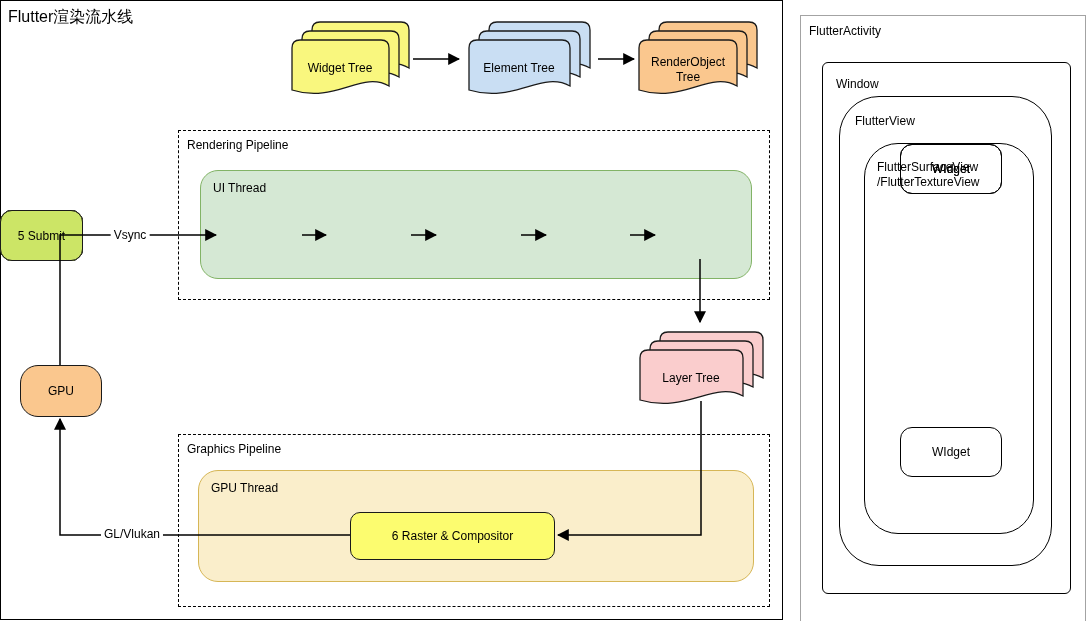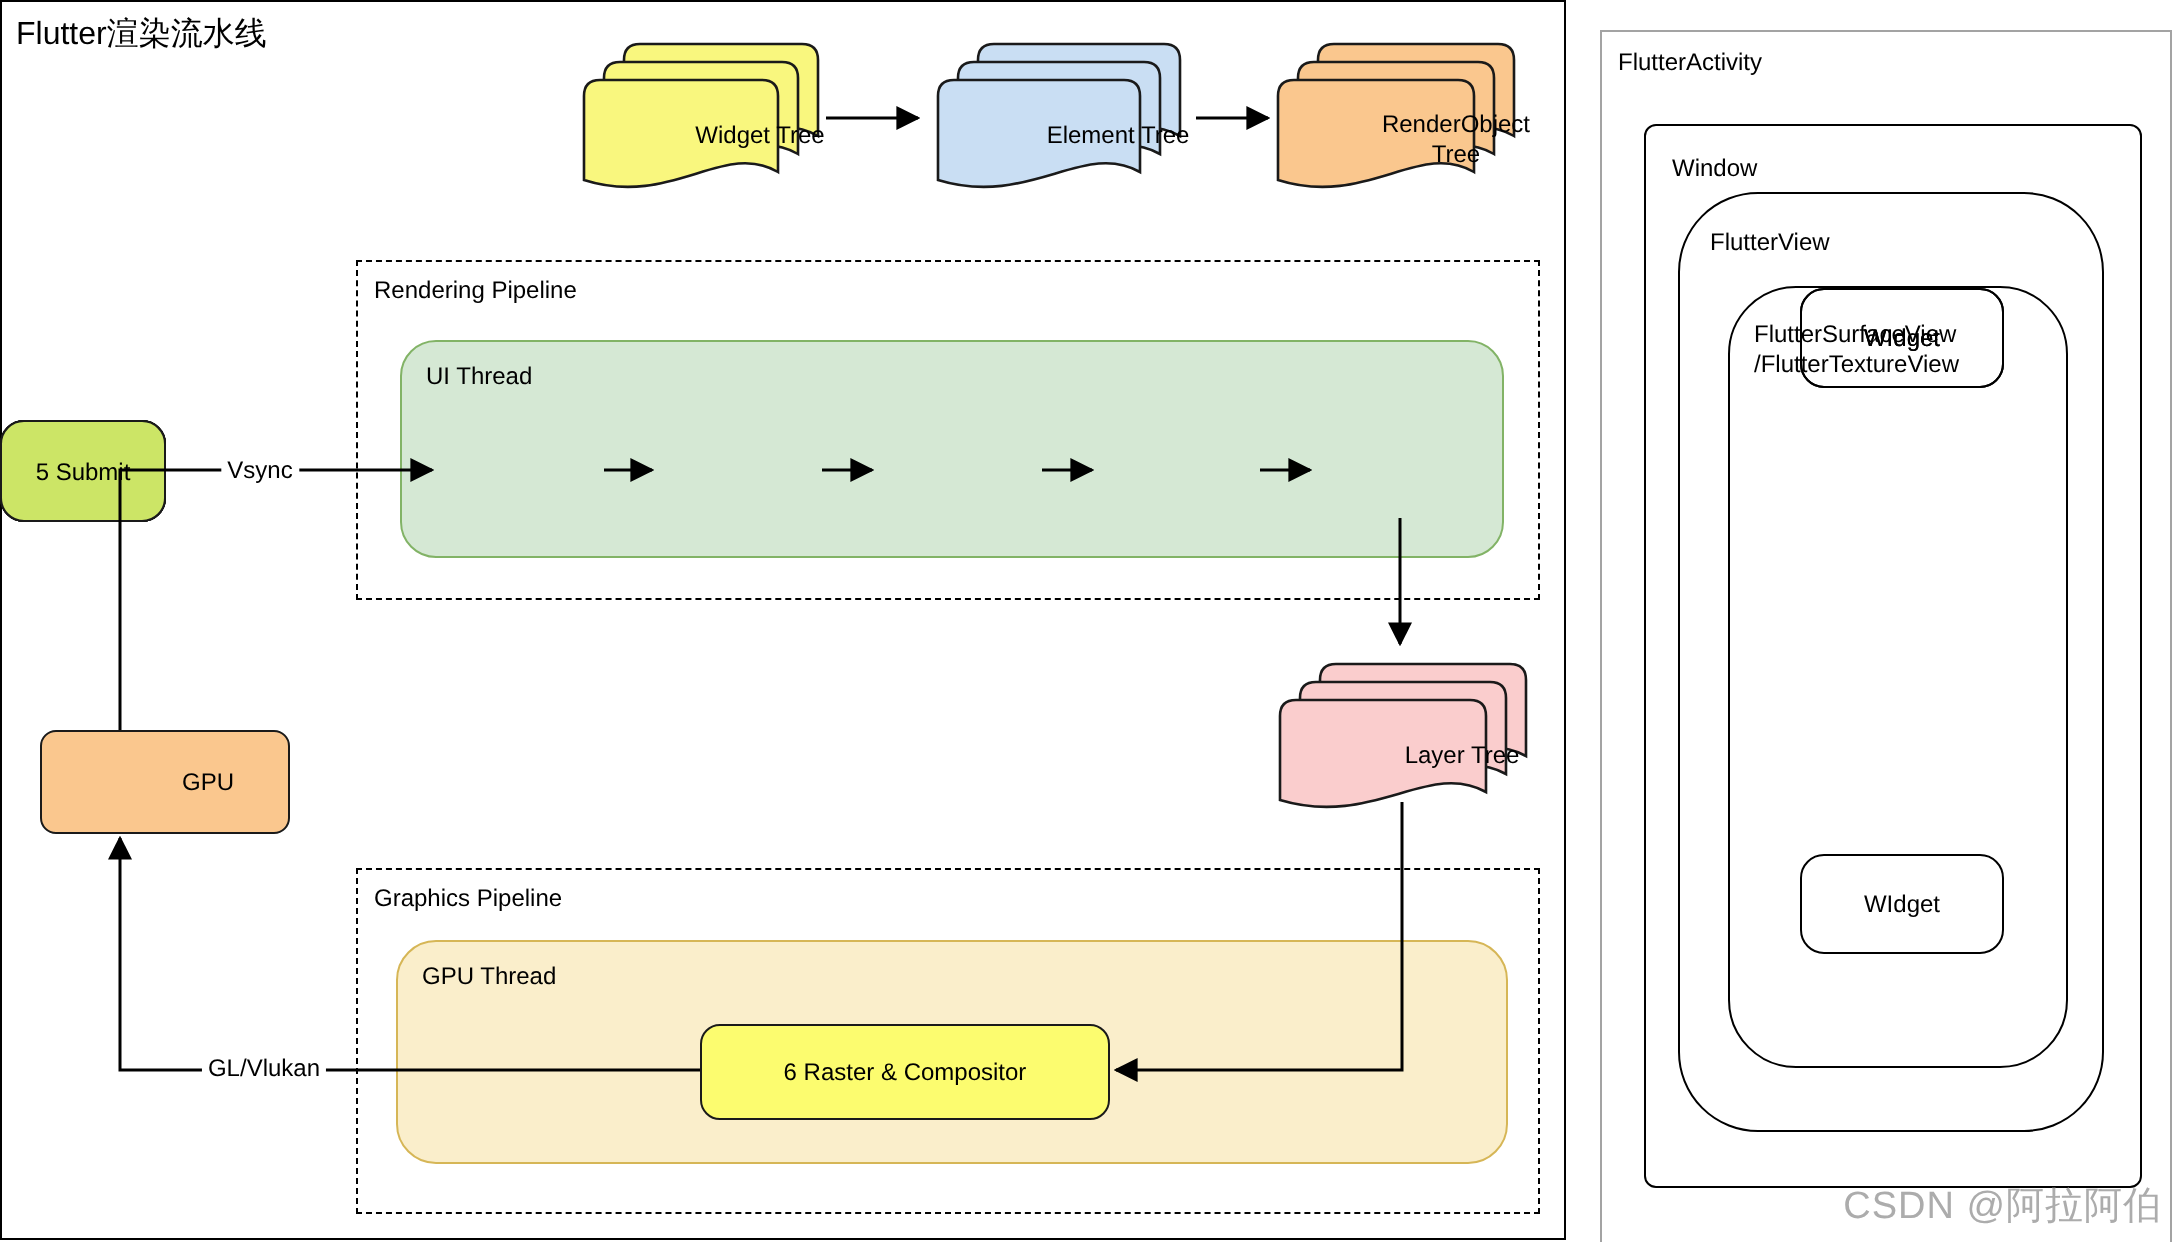--- a/index.html
+++ b/index.html
@@ -16,26 +16,26 @@
              border:1px solid #82B366;border-radius:18px;}
   .gpu-thread{left:198px;top:470px;width:554px;height:110px;background:#FAEECB;
               border:1px solid #D6B656;border-radius:20px;}
   .thread-label{left:12px;top:10px;font-size:12px;position:absolute;}
   .step{top:210px;width:81px;height:49px;background:#CCE566;border:1.5px solid #1a1a1a;
         border-radius:12px;display:flex;align-items:center;justify-content:center;font-size:12px;}
   .step:nth-of-type(1){left:221px;} .step:nth-of-type(2){left:330px;}
   .step:nth-of-type(3){left:440px;} .step:nth-of-type(4){left:550px;}
   .step:nth-of-type(5){left:659px;}
   .gpu-box{left:20px;top:365px;width:80px;height:50px;background:#FAC78E;border:1.5px solid #1a1a1a;
-           border-radius:8px;display:flex;align-items:center;justify-content:center;font-size:12px;padding-left:43px;}
+           border-radius:18px;display:flex;align-items:center;justify-content:center;font-size:12px;}
   .raster-box{left:350px;top:512px;width:203px;height:46px;background:#FCFC6F;border:1.5px solid #1a1a1a;
               border-radius:10px;display:flex;align-items:center;justify-content:center;font-size:12px;}
   .overlay{left:0;top:0;pointer-events:none;}
   .edge-label{font-size:12px;background:#fff;padding:0 3px;transform:translate(-50%,-50%);white-space:nowrap;}
-  .doc-label{font-size:12px;transform:translate(-50%,-50%);text-align:center;line-height:15px;margin-left:40px;}
+  .doc-label{font-size:12px;transform:translate(-50%,-50%);text-align:center;line-height:15px;}
   .watermark{right:10px;top:590px;font-size:19px;color:#ACACAC;letter-spacing:0.5px;}
   .right-panel{left:800px;top:3px;width:284px;height:613px;border:1px solid #a3a3a3;margin-top:12px;}
   .rp-label{font-size:12px;position:absolute;white-space:nowrap;}
   .window-box{position:absolute;left:21px;top:46px;width:247px;height:530px;
               border:1px solid #000;border-radius:6px;}
   .flutterview-box{position:absolute;left:16px;top:33px;width:211px;height:468px;
               border:1px solid #000;border-radius:40px;}
   .surface-box{position:absolute;left:24px;top:46px;width:168px;height:389px;
               border:1px solid #000;border-radius:34px;}
   .widget-box{position:absolute;left:35px;width:100px;height:48px;border:1px solid #000;
@@ -138,14 +138,13 @@
           <div class="rp-label" style="left:12px;top:16px;">FlutterSurfaceView</div>
           <div class="rp-label" style="left:12px;top:31px;text-align:center;">/FlutterTextureView</div>
           <div class="widget-box">WIdget</div>
           <div class="widget-box">WIdget</div>
           <div class="widget-box">WIdget</div>
         </div>
       </div>
     </div>
   </div>
 
-  <div class="abs watermark">CSDN @阿拉阿伯</div>
 </div>
 
 </body></html>

